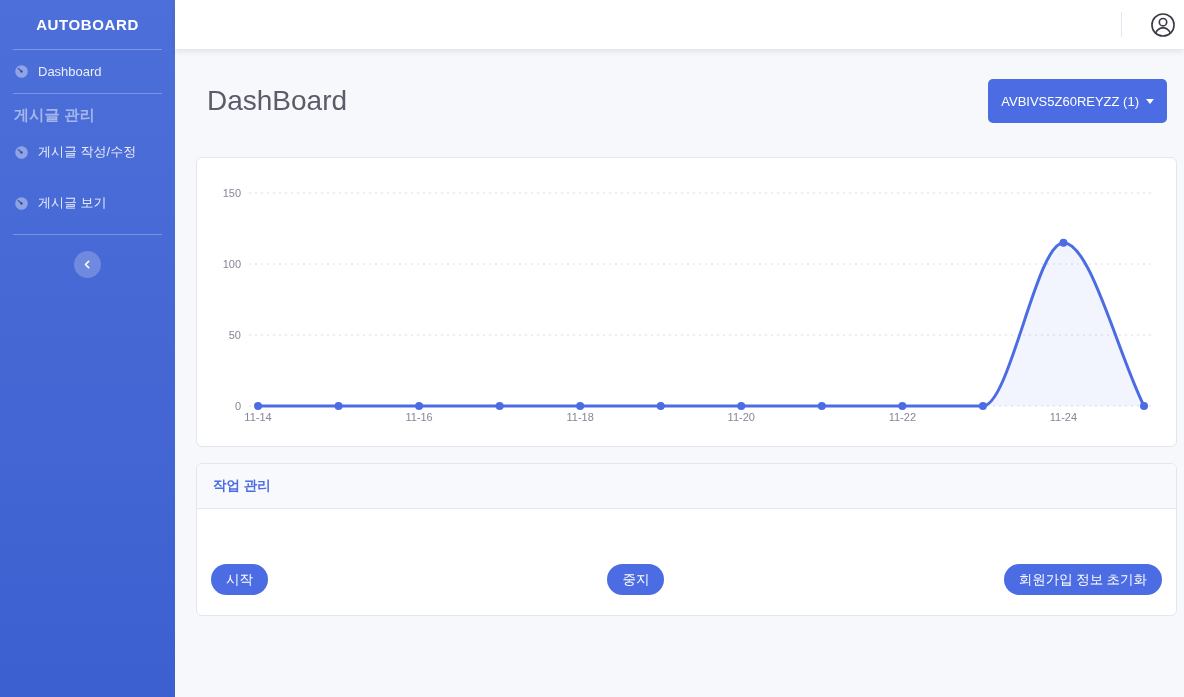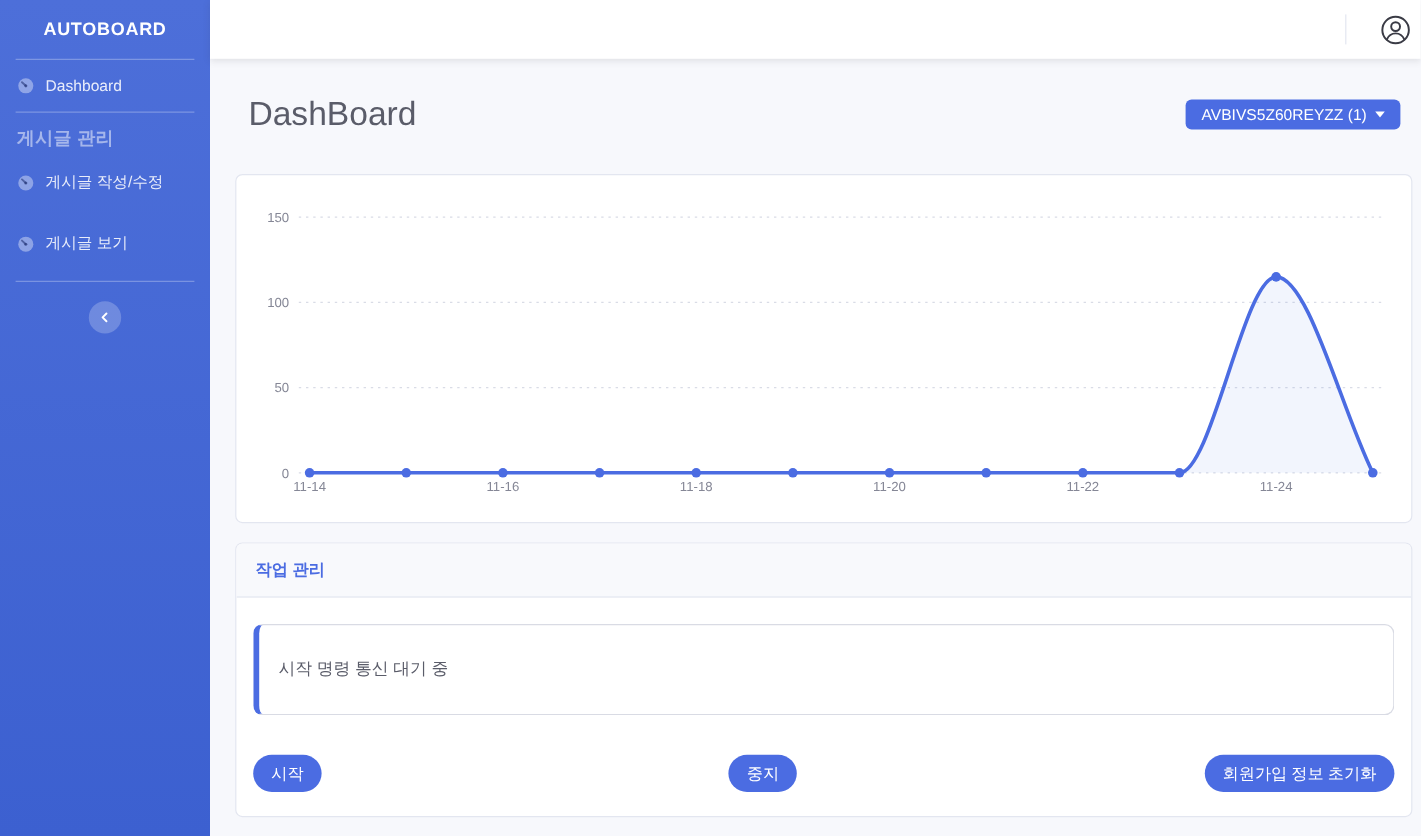--- a/index.html
+++ b/index.html
@@ -54,21 +54,21 @@
 
   .content { flex:1; overflow:hidden; }
 
   .page-header {
     display:flex; align-items:center; justify-content:space-between;
     margin:30px 17px 34px 32px;
   }
   .page-title { font-size:28px; font-weight:normal; color:var(--title-text); }
   .account-btn {
     background:var(--accent); color:#fff; border:none; cursor:pointer;
-    height:25px; padding:0 13px; border-radius:5px;
+    height:44px; padding:0 13px; border-radius:5px;
     font-size:13px; font-family:inherit;
     display:inline-flex; align-items:center; gap:7px;
   }
   .caret-down {
     width:0; height:0; display:inline-block;
     border-left:4px solid transparent; border-right:4px solid transparent;
     border-top:5px solid #ffffff;
   }
 
   
@@ -210,23 +210,20 @@
             <circle cx="771.9090909090909" cy="230" r="4" fill="#4b6ce2"></circle>
             <circle cx="852.4545454545455" cy="66.69999999999999" r="4" fill="#4b6ce2"></circle>
             <circle cx="933" cy="230" r="4" fill="#4b6ce2"></circle>
           </svg>
       </div>
     </section>
 
     <section class="card">
       <div class="card-header">작업 관리</div>
       <div class="task-body">
-        <div class="status-box">
-          <span>시작 명령 통신 대기 중</span>
-        </div>
         <div class="btn-row">
           <button class="pill-btn">시작</button>
           <button class="pill-btn">중지</button>
           <button class="pill-btn">회원가입 정보 초기화</button>
         </div>
       </div>
     </section>
 
   </main>
 </div>

